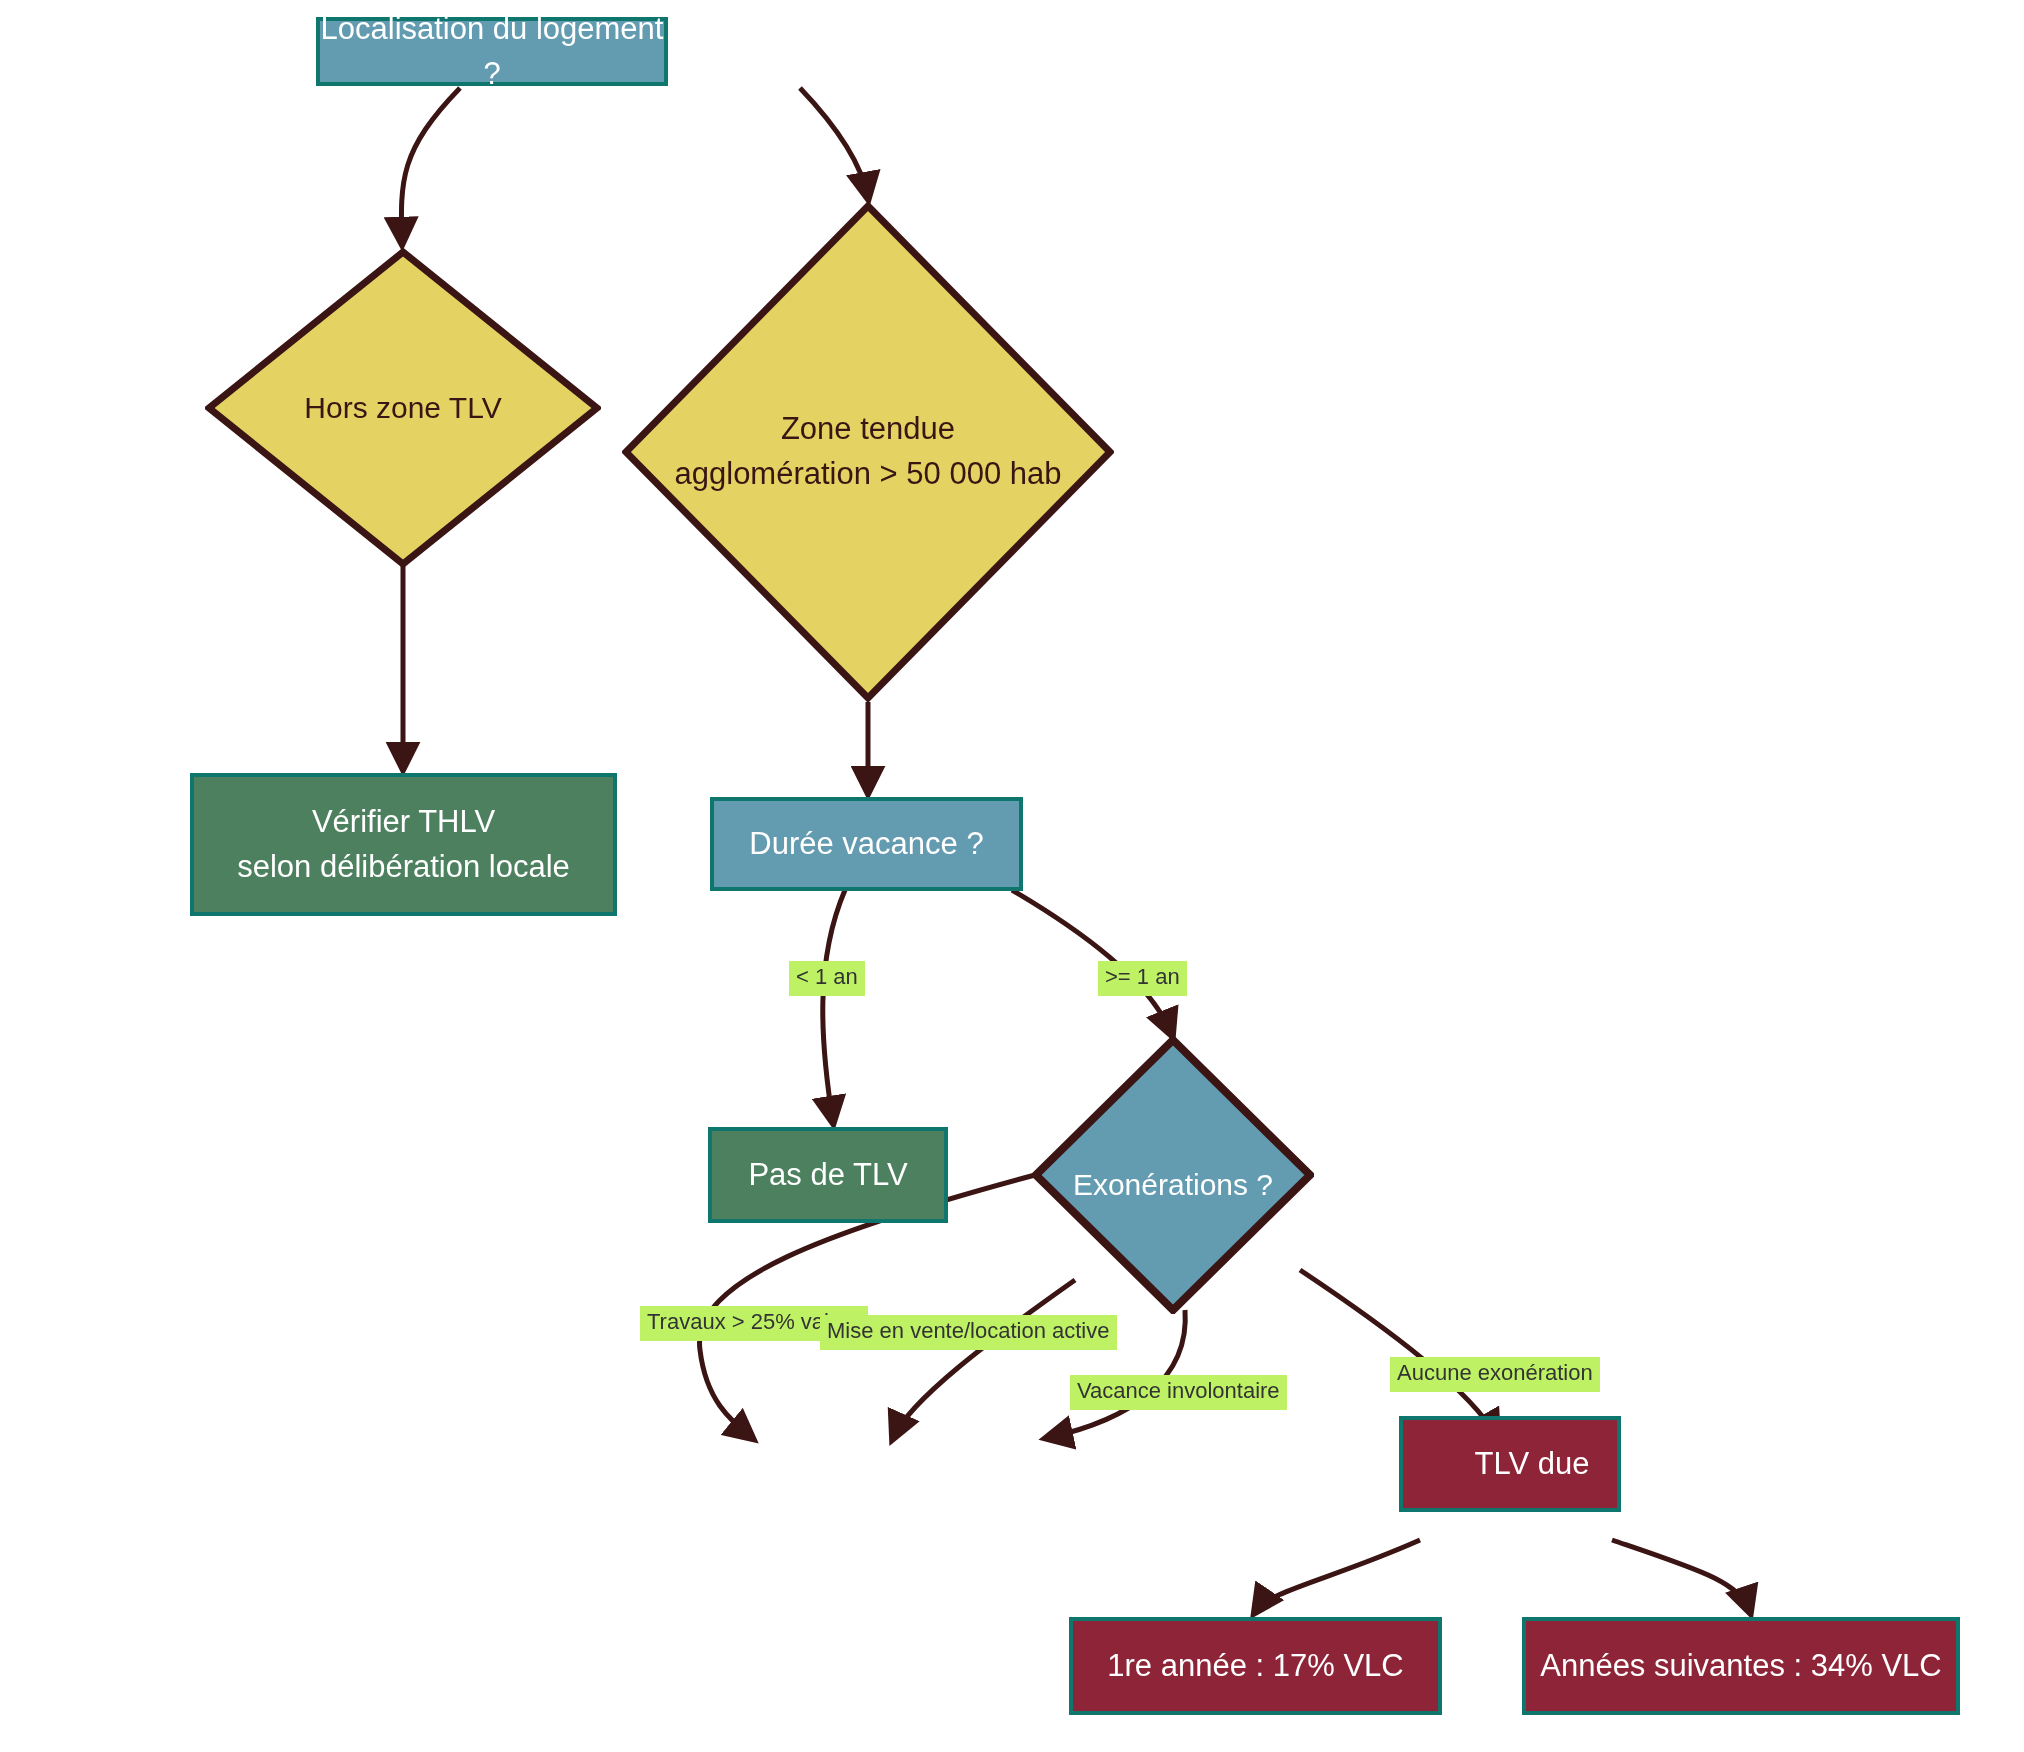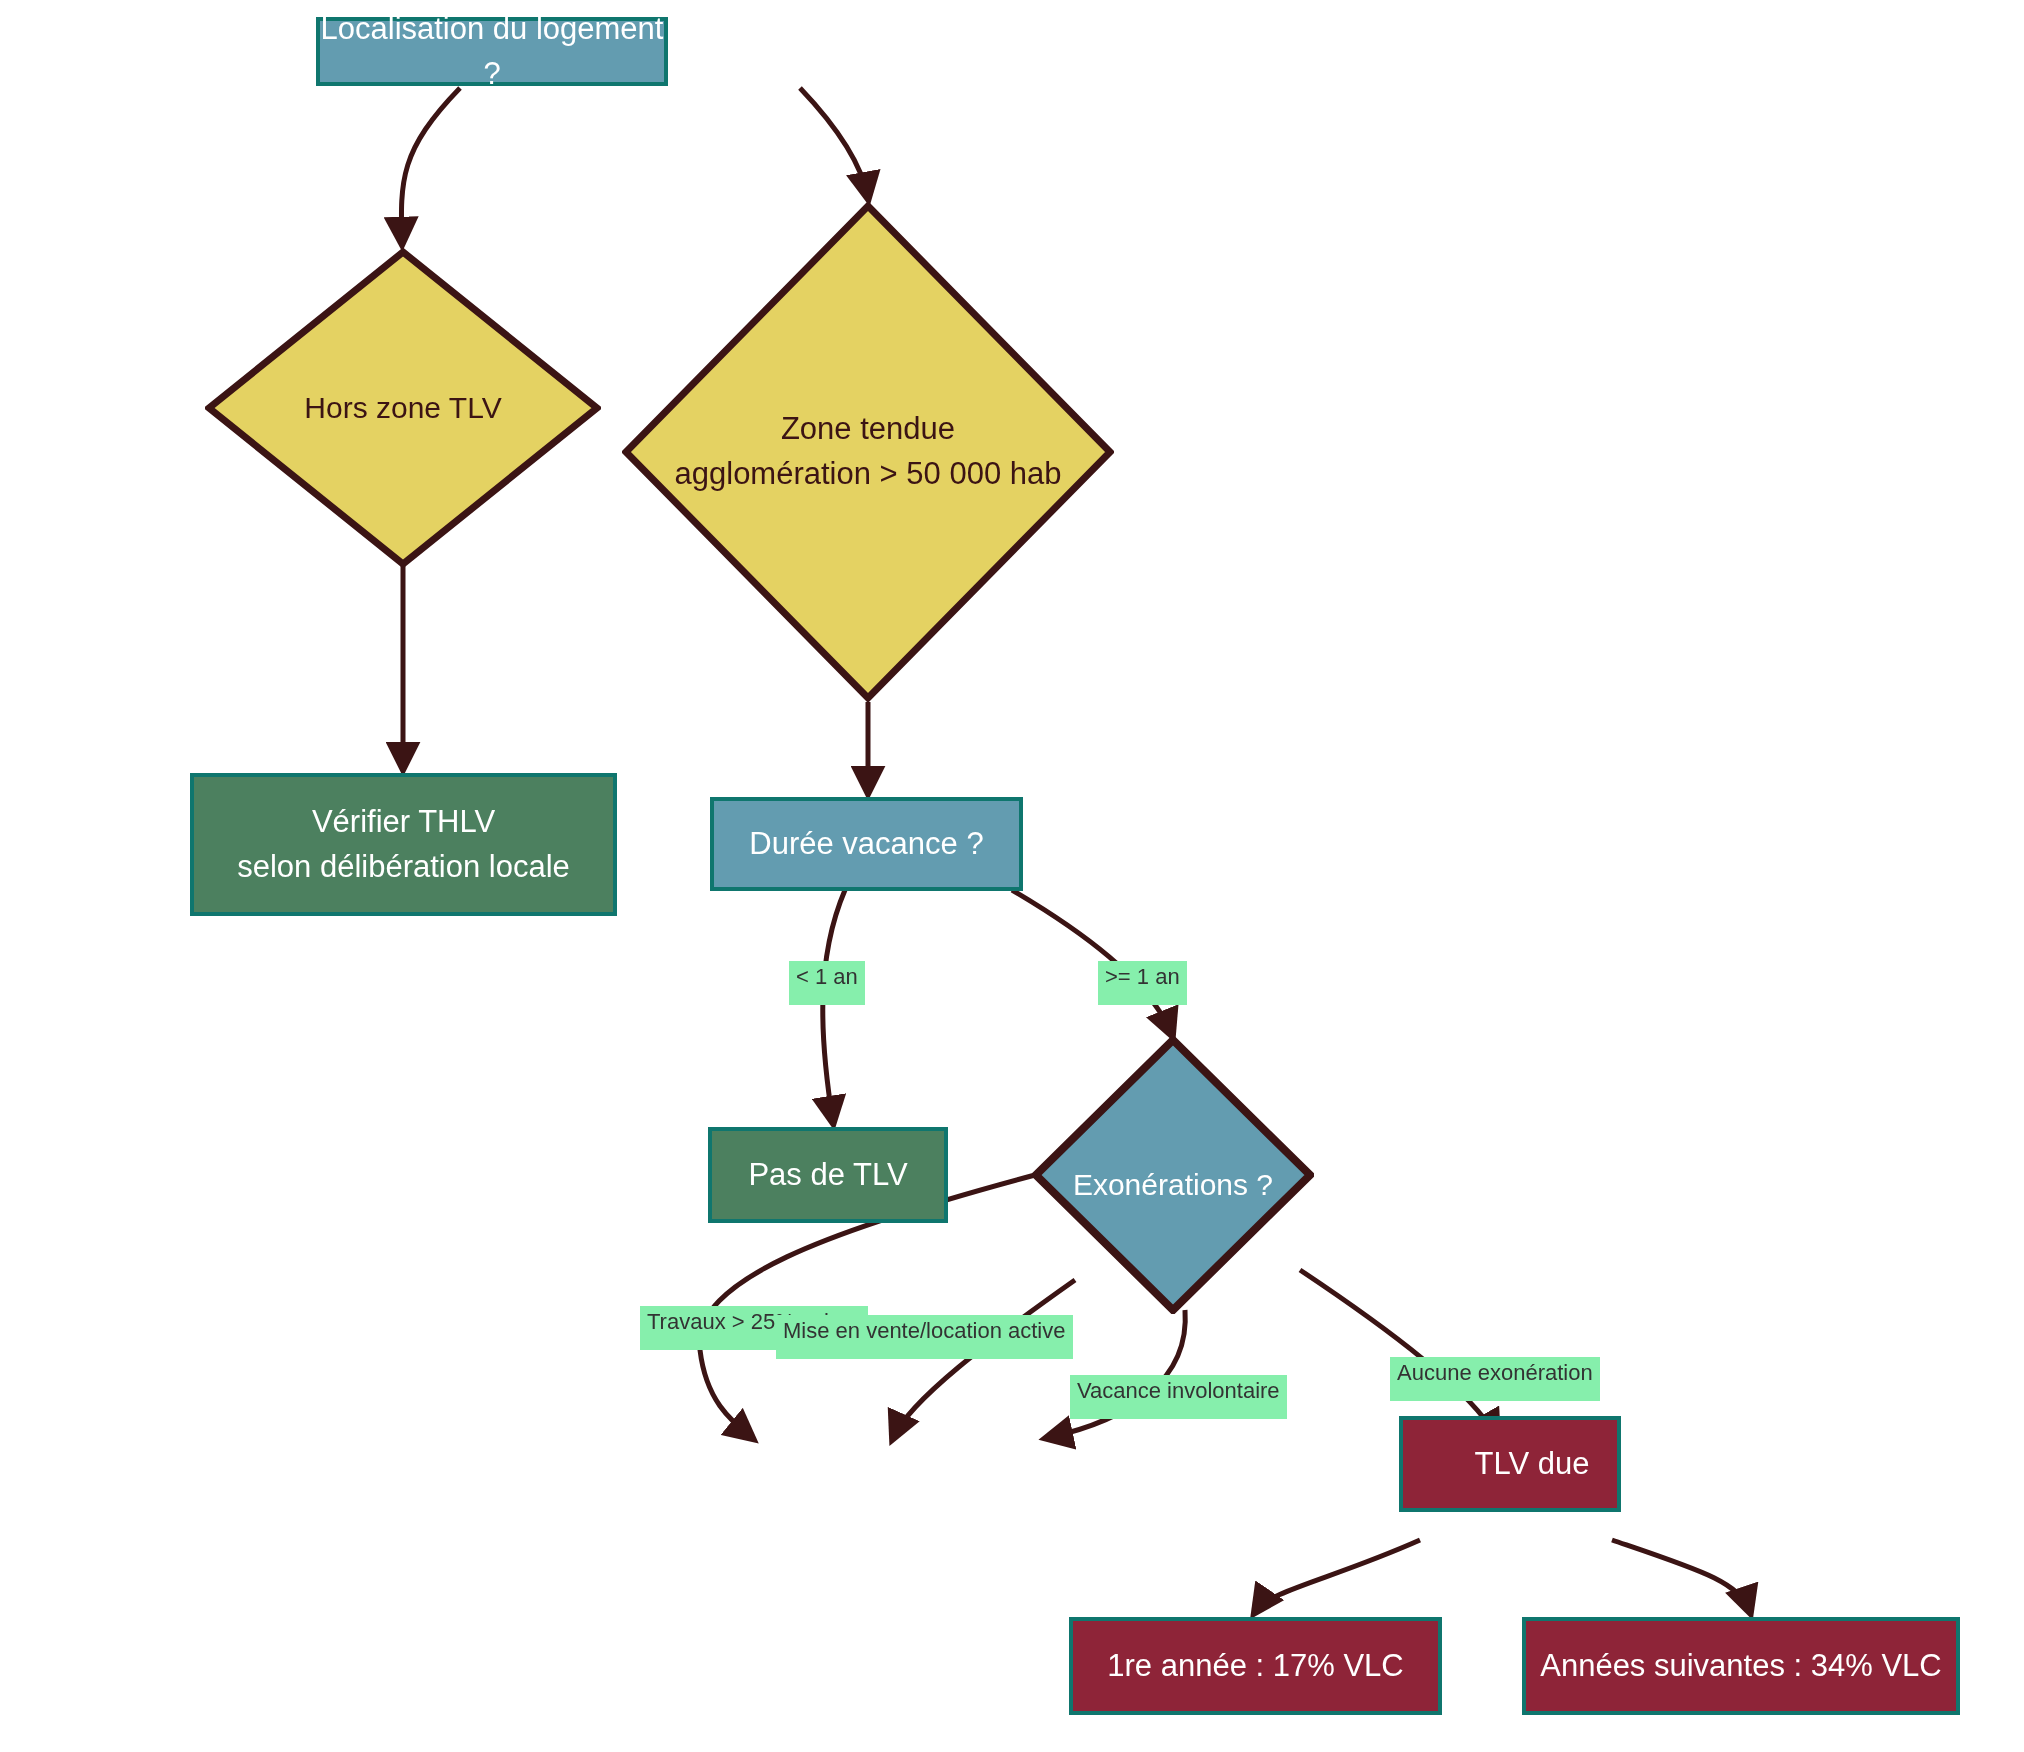--- a/index.html
+++ b/index.html
@@ -51,24 +51,24 @@
   }
   .node-diamond .dlabel {
     position: relative;
     z-index: 2;
     width: 86%;
   }
   .dlabel.dark { color: #3B1414; }
   .dlabel.light { color: #FFFFFF; margin-top: 20px; }
   .edge-label {
     position: absolute;
-    background: #86efac;
+    background: #bef264;
     color: #333333;
     font-size: 22px;
-    padding: 3px 7px 15px 7px;
+    padding: 3px 7px 6px 7px;
     white-space: nowrap;
     z-index: 4;
   }
   .edge-label.under { z-index: 3; }
   .t30 { font-size: 30px; }
   .t31 { font-size: 31px; }
 </style>
 </head>
 <body>
 
@@ -169,21 +169,21 @@
   </div>
 
   <div class="edge-label" style="left:1098px; top:961px;">
     <span>&gt;= 1 an</span>
   </div>
 
   <div class="edge-label under" style="left:640px; top:1306px;">
     <span>Travaux &gt; 25% valeur</span>
   </div>
 
-  <div class="edge-label" style="left:776px; top:1315px;">
+  <div class="edge-label" style="left:820px; top:1315px;">
     <span>Mise en vente/location active</span>
   </div>
 
   <div class="edge-label" style="left:1070px; top:1375px;">
     <span>Vacance involontaire</span>
   </div>
 
   <div class="edge-label" style="left:1390px; top:1357px;">
     <span>Aucune exonération</span>
   </div>

